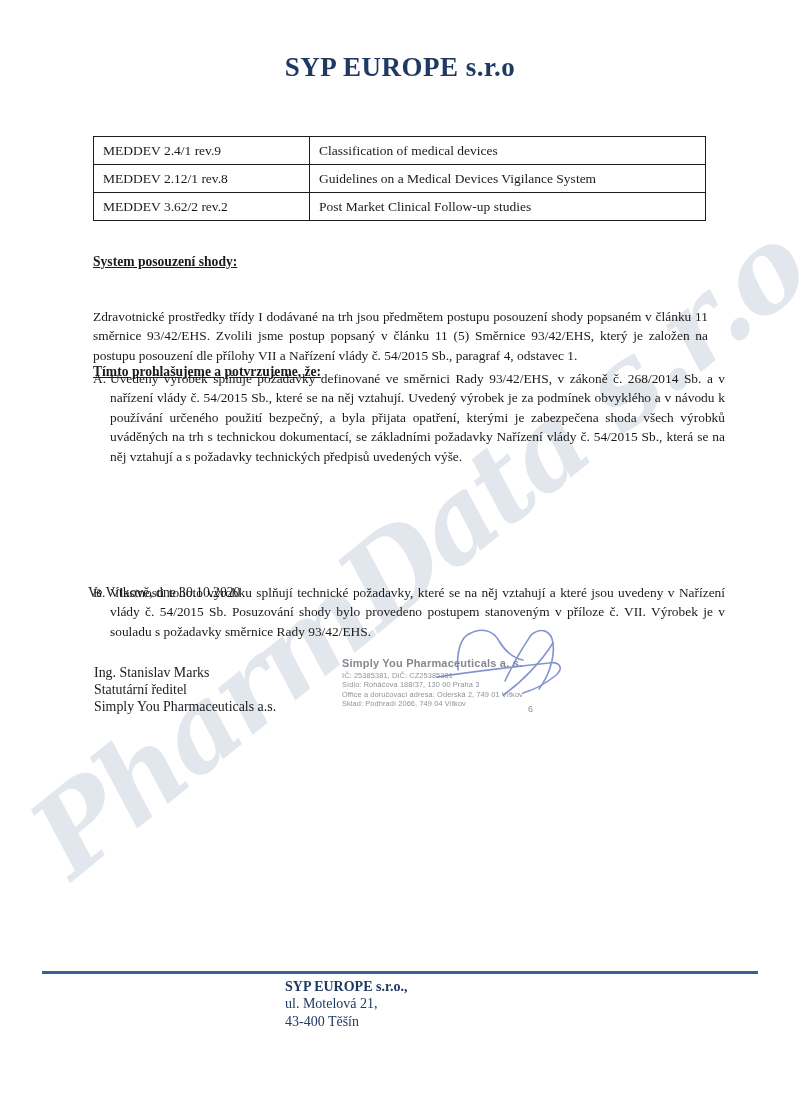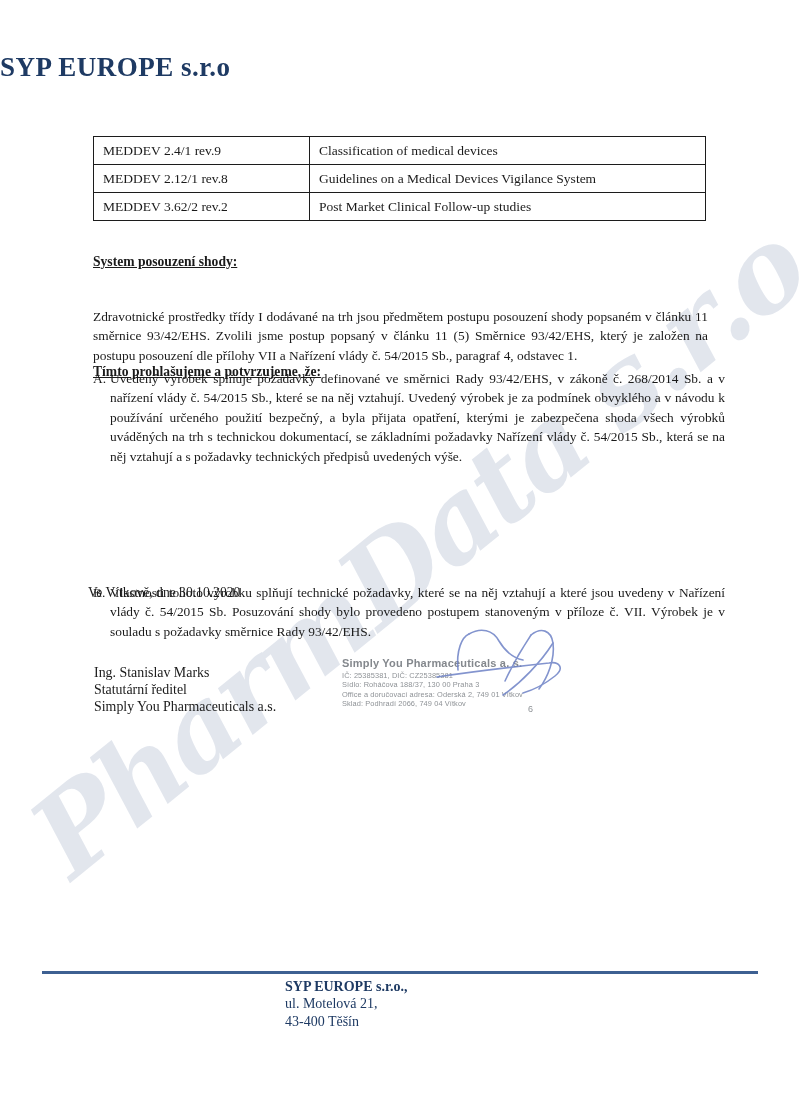--- a/index.html
+++ b/index.html
@@ -27,21 +27,21 @@
     font-family:"DejaVu Serif", serif;
     font-style:italic;font-weight:bold;
     font-size:112px;letter-spacing:-4px;
     color:var(--watermark);
     opacity:0.22;
     white-space:nowrap;
     pointer-events:none;
   }
   .doc-title{
     position:absolute;top:52px;left:0;width:100%;
-    text-align:left;
+    text-align:center;
     font-size:27px;font-weight:bold;
     color:var(--navy);
     letter-spacing:0.5px;
   }
   .meddev-table{
     position:absolute;left:93px;top:136px;
     width:613px;
     border-collapse:collapse;
     font-size:13.5px;
     border-radius:9px;

